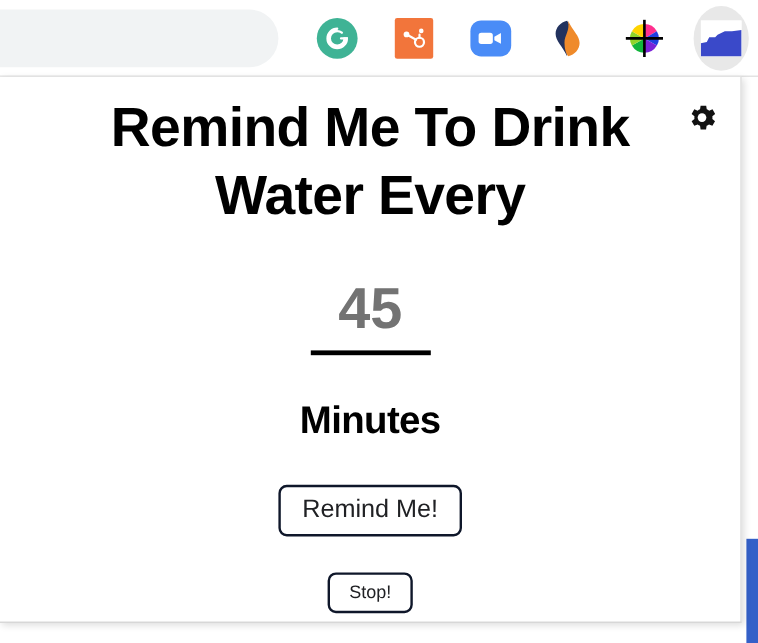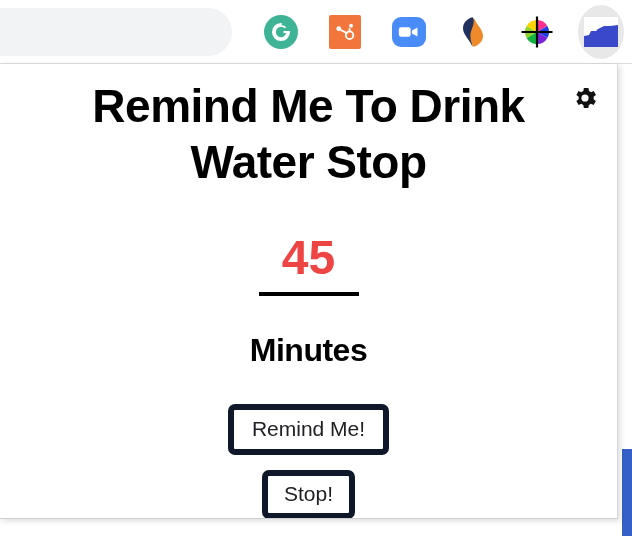--- a/index.html
+++ b/index.html
@@ -151,21 +151,21 @@
   }
 
   .value-wrap {
     margin-top: 42px;
     display: flex;
     justify-content: center;
   }
   .value-field {
     font-size: 48px;
     font-weight: bold;
-    color: #ef4444;
+    color: #737373;
     line-height: 52px;
     border: none;
     border-bottom: 4px solid #000000;
     background: transparent;
     text-align: center;
     width: 100px;
     padding: 0 0 8px 0;
     font-family: "Liberation Sans", sans-serif;
     outline: none;
   }
@@ -175,34 +175,34 @@
     font-size: 32px;
     font-weight: bold;
     color: #000000;
     line-height: 48px;
     letter-spacing: -0.5px;
   }
 
   .btn {
     display: inline-block;
     background: #ffffff;
-    border: 6px solid #0f172a;
+    border: 2px solid #0f172a;
     border-radius: 7px;
     color: #202124;
     font-family: "Liberation Sans", sans-serif;
     cursor: pointer;
   }
   .btn-remind {
     margin-top: 30px;
     font-size: 21px;
     padding: 7px 18px 8px 18px;
   }
   .btn-stop {
-    margin-top: 15px;
-    font-size: 21px;
+    margin-top: 30px;
+    font-size: 15px;
     padding: 6px 16px 7px 16px;
   }
 </style>
 </head>
 <body>
 
 <div class="page-behind">
   <div class="page-blue-bar"></div>
 </div>
 
@@ -278,21 +278,21 @@
 
   <div class="gear">
     <svg viewBox="0 0 24 24" width="28" height="28">
       <path fill="#111111" d="M19.4 13a7.6 7.6 0 0 0 0-2l2-1.6-1.9-3.3-2.4 1a7.6 7.6 0 0 0-1.7-1l-.4-2.6H11l-.4 2.6a7.6 7.6 0 0 0-1.7 1l-2.4-1-1.9 3.3L6.6 11a7.6 7.6 0 0 0 0 2l-2 1.6 1.9 3.3 2.4-1a7.6 7.6 0 0 0 1.7 1l.4 2.6h3.9l.4-2.6a7.6 7.6 0 0 0 1.7-1l2.4 1 1.9-3.3z"></path>
       <circle cx="12" cy="12" r="3.1" fill="#ffffff"></circle>
     </svg>
   </div>
 
   <div class="popup-inner">
 
-    <h1 class="headline">Remind Me To Drink Water Stop</h1>
+    <h1 class="headline">Remind Me To Drink Water Every</h1>
 
     <div class="value-wrap">
       <input class="value-field" type="text" value="45" style="">
     </div>
 
     <div class="unit">Minutes</div>
 
     <div>
       <button class="btn btn-remind">Remind Me!</button>
     </div>

